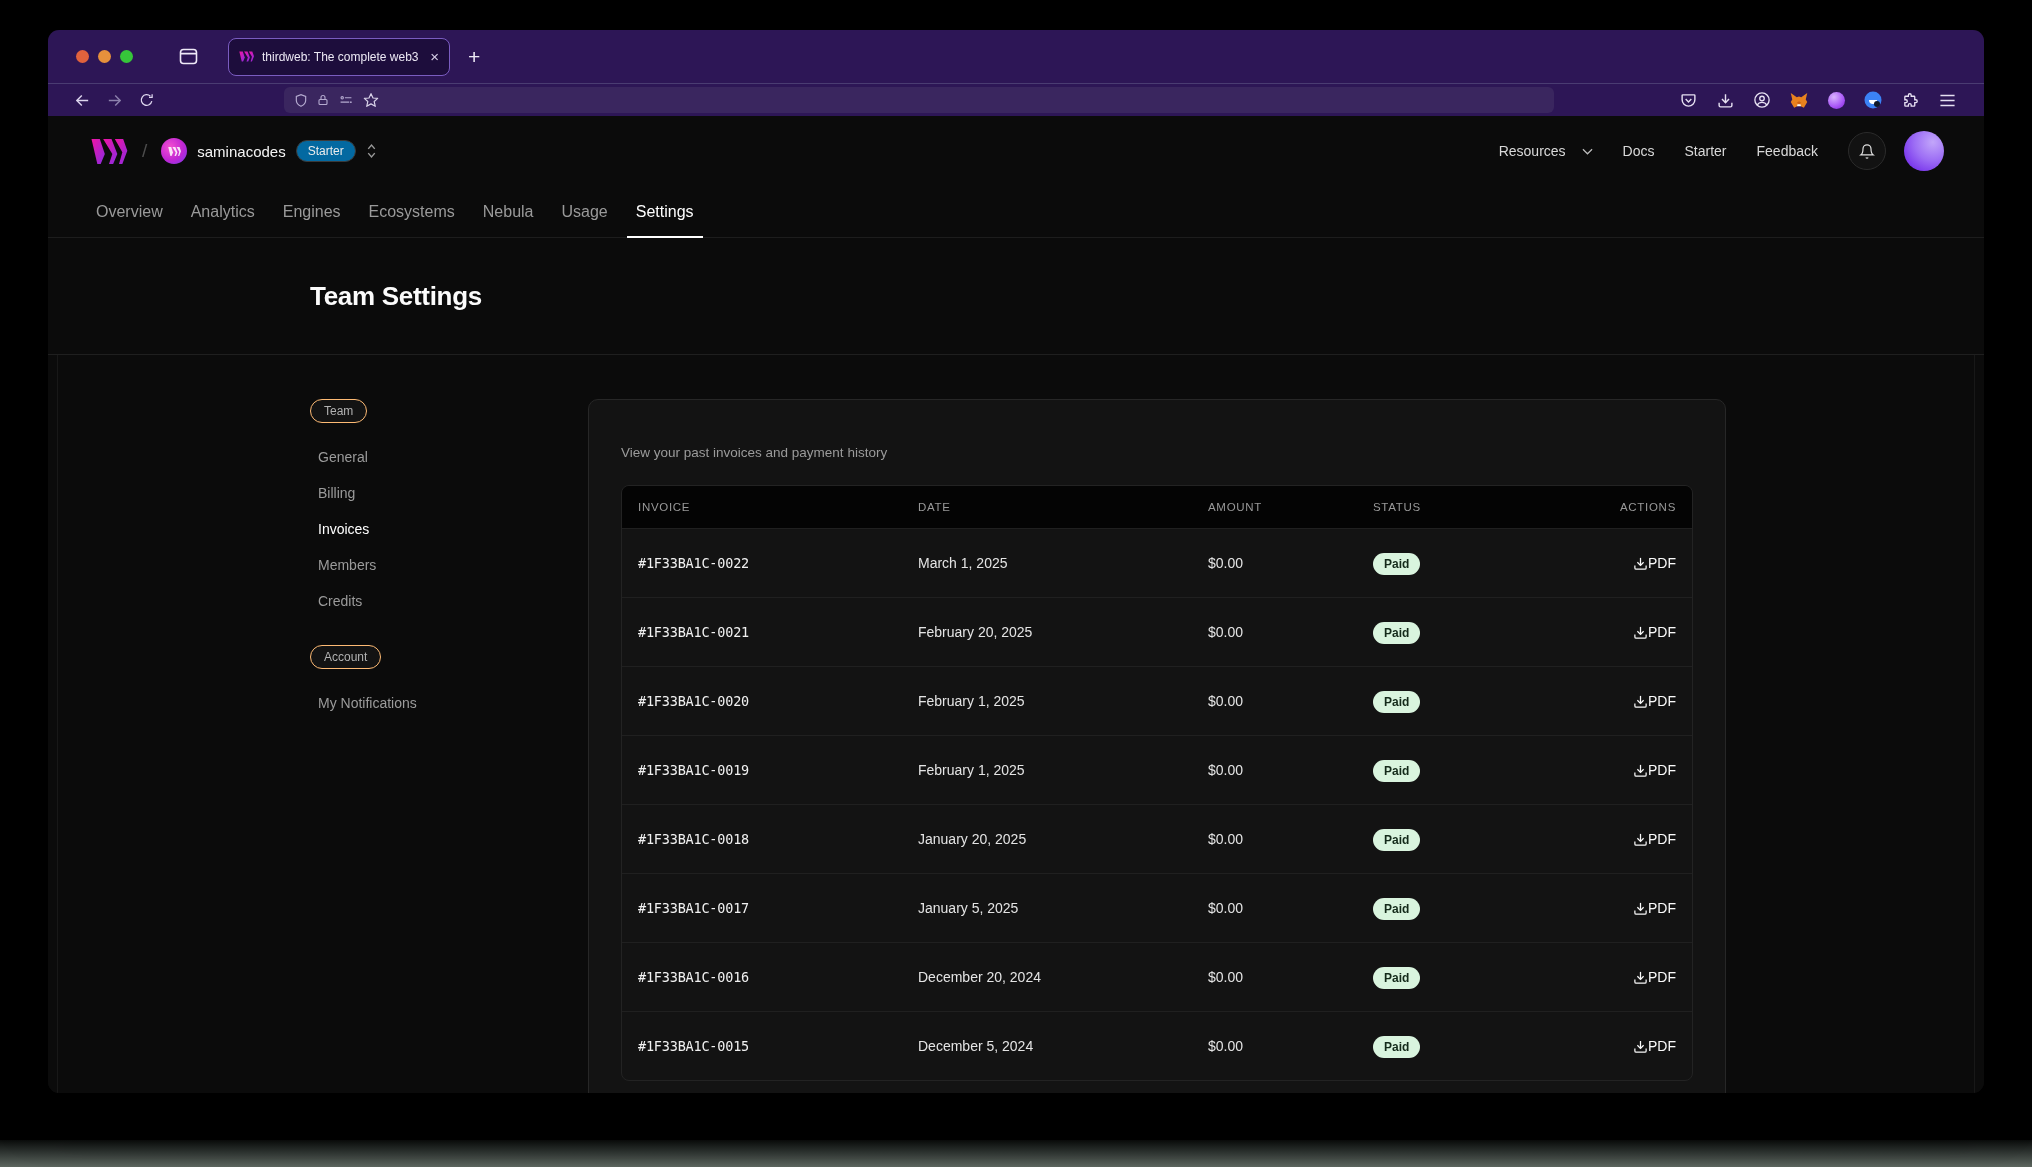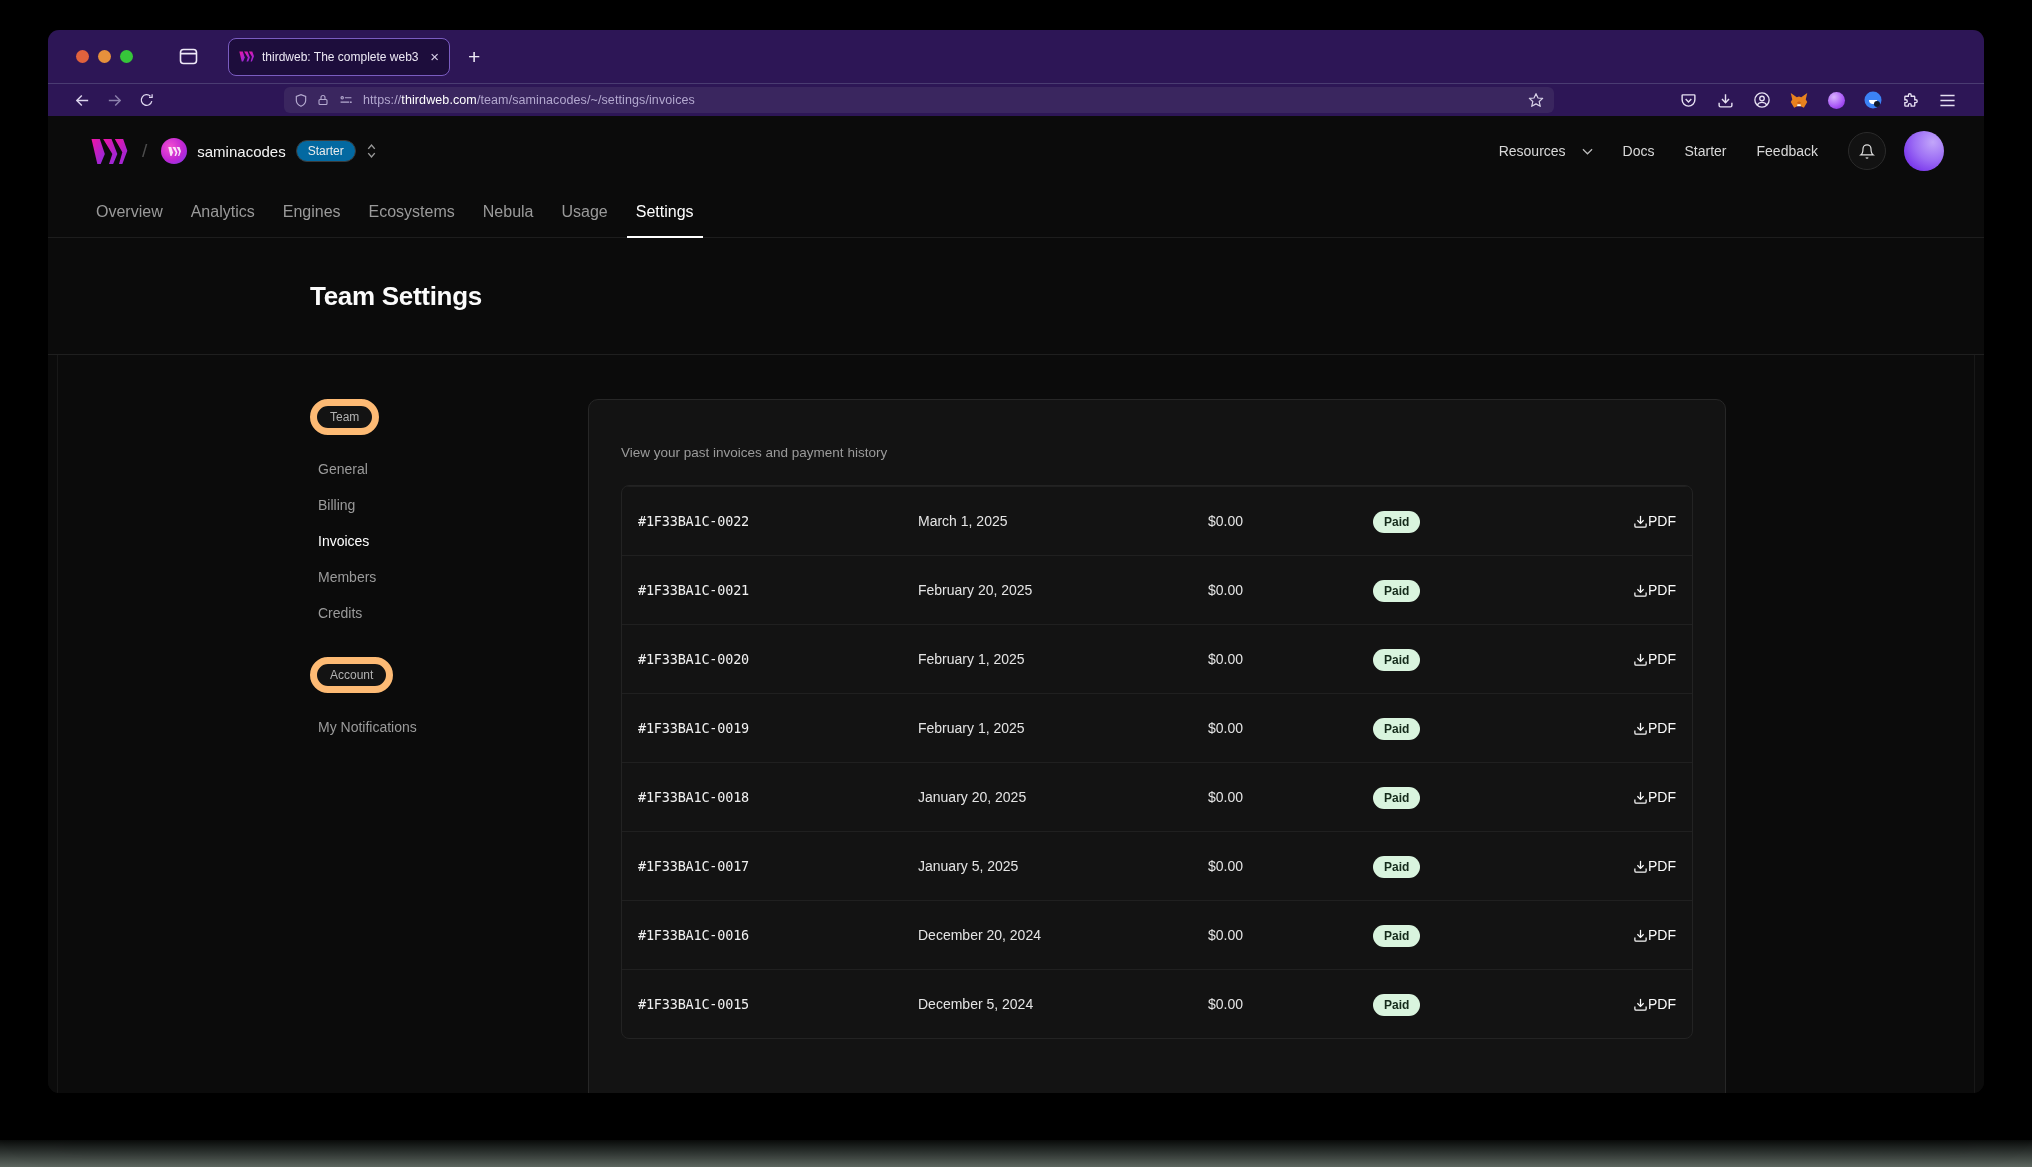--- a/index.html
+++ b/index.html
@@ -49,21 +49,21 @@
   .site-tab{position:relative;display:flex;align-items:center;padding:0 14px;font-size:16px;color:#9a9a9a;cursor:default}
   .site-tab.active{color:#fff}
   .site-tab.active::after{content:"";position:absolute;left:5px;right:5px;bottom:-1px;height:2px;background:#fff}
   .title-band{height:117px;border-bottom:1px solid #1f1f1f;display:flex;align-items:center;padding-left:262px;flex:0 0 auto}
   .page-title{font-size:26px;font-weight:600;letter-spacing:-.3px;color:#fbfbfb}
   .content{position:relative;flex:1;overflow:hidden}
   .content::before,.content::after{content:"";position:absolute;top:0;bottom:0;width:1px;background:#181818}
   .content::before{left:9px}.content::after{right:9px}
   
   .settings-nav{position:absolute;left:262px;top:44px;width:215px}
-  .section-badge{display:inline-block;font-size:12px;color:#b2b2b2;border:7px solid #fdba74;background:#131313;border-radius:999px;padding:4px 13px}
+  .section-badge{display:inline-block;font-size:12px;color:#b2b2b2;border:1px solid #fdba74;background:#131313;border-radius:999px;padding:4px 13px}
   .side-list{margin:16px 0 10px 8px;display:flex;flex-direction:column}
   .side-item{padding:10px 0;font-size:14px;color:#9b9b9b;cursor:default}
   .side-item.active{color:#fff;font-weight:500}
   .acct-badge{margin-top:16px}
   
   .card{position:absolute;left:540px;top:44px;width:1138px;height:780px;background:#131313;
     border:1px solid #272727;border-radius:10px;padding:26px 32px}
   .card-title{font-size:22px;font-weight:700;letter-spacing:-.2px;color:#fbfbfb}
   .card-sub{margin-top:19px;font-size:13.5px;color:#9b9b9b}
   .inv-table{margin-top:25px;border:1px solid #232323;border-radius:8px;overflow:hidden}
@@ -161,21 +161,20 @@
             </svg>
         </span>
         <span>
           <svg width="16" height="13" viewBox="0 0 24 24" fill="none" stroke="currentColor" stroke-width="2">
               <circle cx="5" cy="7" r="2.2"></circle>
               <line x1="10" y1="7" x2="22" y2="7"></line>
               <line x1="2" y1="15" x2="18" y2="15"></line>
               <circle cx="21" cy="15" r="1.6" fill="currentColor" stroke="none"></circle>
             </svg>
         </span>
-        <span class="url-text"><span>https://</span><span class="domain">thirdweb.com</span><span>/team/saminacodes/~/settings/invoices</span></span>
         <span>
           <svg width="16" height="16" viewBox="0 0 24 24" fill="none" stroke="#d8d2e8" stroke-width="1.8" stroke-linejoin="round">
               <polygon points="12 2.5 15 9 22 9.6 16.8 14.3 18.4 21.5 12 17.8 5.6 21.5 7.2 14.3 2 9.6 9 9"></polygon>
             </svg>
         </span>
       </div>
 
       <div class="chrome-icons">
         <span class="ci">
           <svg width="17" height="17" viewBox="0 0 24 24" fill="none" stroke="currentColor" stroke-width="2">
@@ -349,20 +348,32 @@
           <div class="side-list">
 
               <span class="side-item">My Notifications</span>
             </div>
         </aside>
 
         <section class="card">
           <p class="card-sub">View your past invoices and payment history</p>
 
           <div class="inv-table">
+            <div class="thead">
+
+                <div>INVOICE</div>
+
+                <div>DATE</div>
+
+                <div>AMOUNT</div>
+
+                <div>STATUS</div>
+
+                <div>ACTIONS</div>
+              </div>
             <div>
 
                 <div class="row">
                   <div class="c-invoice">#1F33BA1C-0022</div>
                   <div class="c-date">March 1, 2025</div>
                   <div class="c-amount">$0.00</div>
                   <div class="c-status">
                     <span class="paid-badge">Paid</span>
                   </div>
                   <div class="c-actions">

